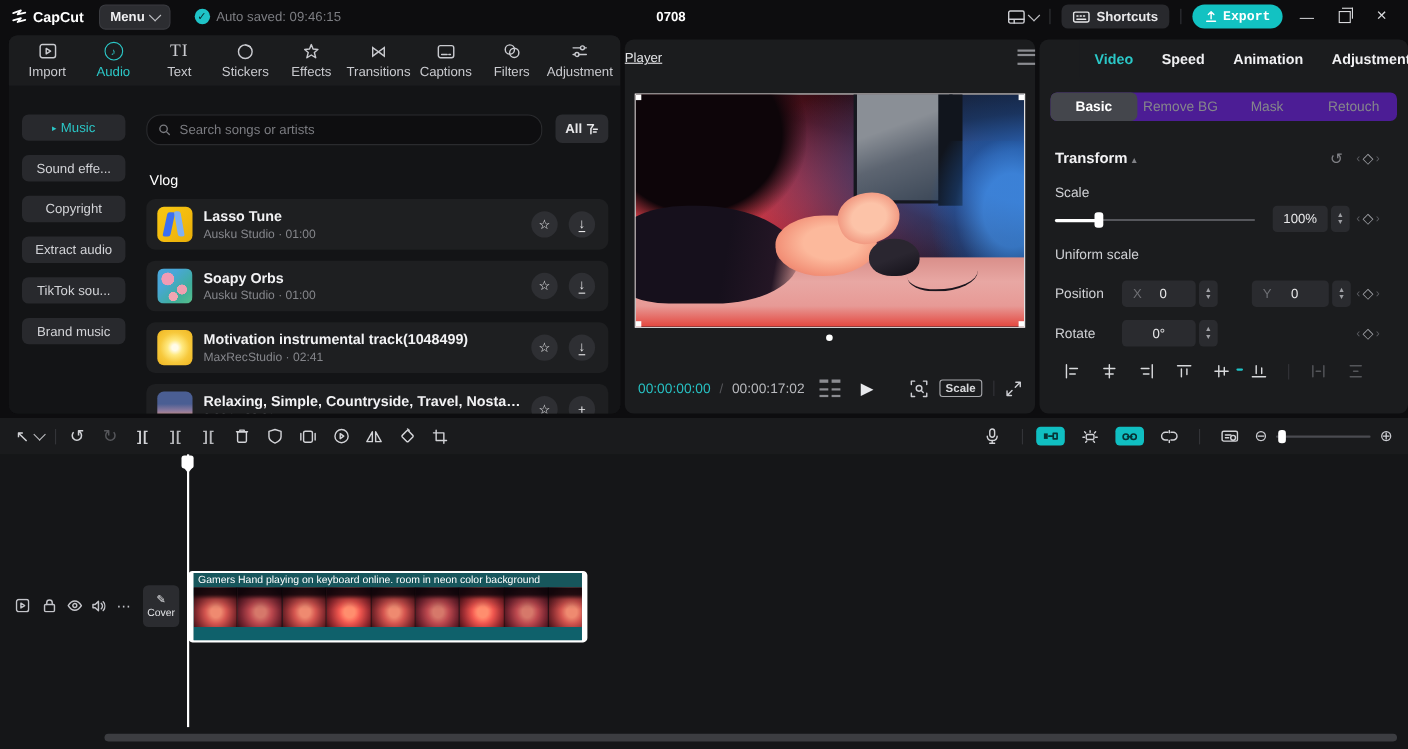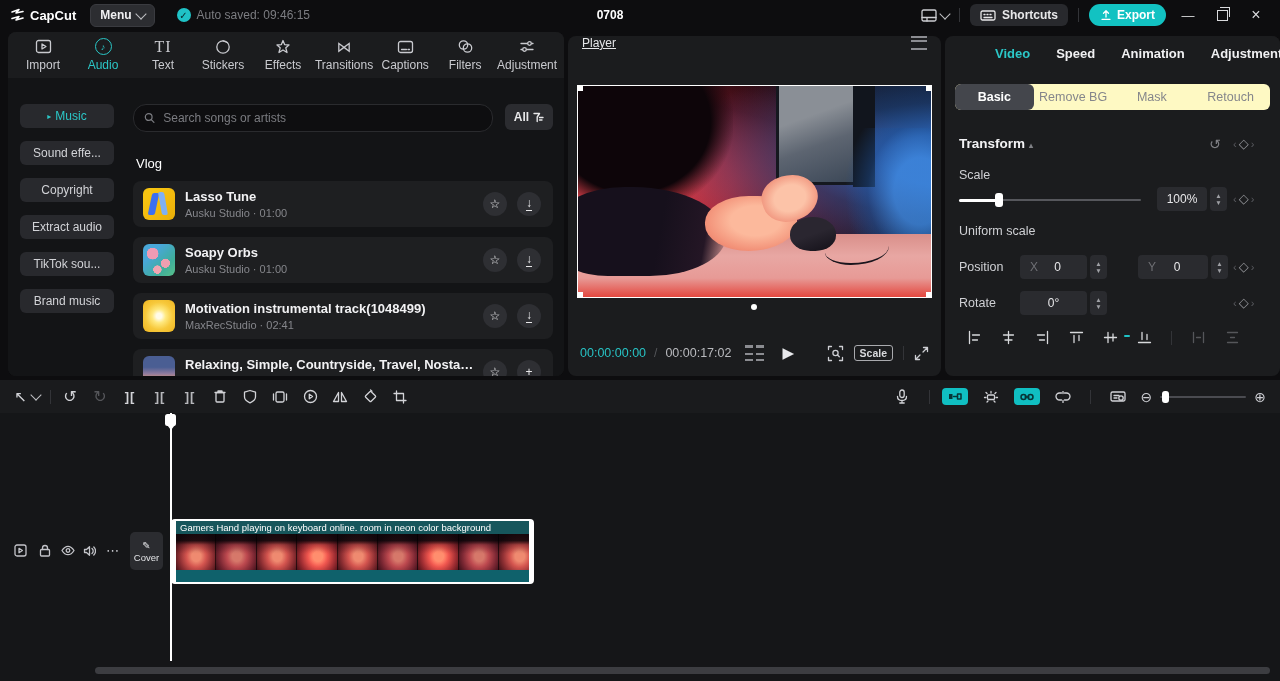--- a/index.html
+++ b/index.html
@@ -21,21 +21,21 @@
   .save-check{width:14px;height:14px;border-radius:50%;background:#1fc3c7;color:#06282a;font-size:10px;
               display:inline-flex;align-items:center;justify-content:center;font-weight:bold;}
   #proj-title{position:absolute;left:560px;top:0;width:100px;height:30px;display:flex;align-items:center;justify-content:center;
               color:#fff;font-weight:bold;}
   .tb-right{position:absolute;right:0;top:0;height:30px;display:flex;align-items:center;gap:10px;padding-right:12px;}
   .tb-divider{width:1px;height:14px;background:#333438;}
   .layout-btn{display:flex;align-items:center;gap:4px;color:#cdced3;cursor:pointer;}
   .shortcuts-btn{background:#28292d;border-radius:6px;height:22px;display:flex;align-items:center;gap:6px;
                  padding:0 10px;font-weight:bold;color:#e8e8ea;cursor:pointer;}
   .export-btn{background:#12c2c2;border-radius:11px;height:22px;display:flex;align-items:center;gap:5px;
-              padding:0 11px;font-weight:bold;color:#fff;cursor:pointer;}
+              padding:0 11px;font-weight:bold;color:#fff;cursor:pointer;font-family:Liberation Mono, monospace;}
   .win-btn{width:24px;height:24px;display:inline-flex;align-items:center;justify-content:center;color:#d9dadd;cursor:pointer;font-size:13px;}
   .restore-glyph{position:relative;width:9px;height:9px;border:1.2px solid #d9dadd;}
   .restore-glyph::before{content:"";position:absolute;left:2px;top:-4px;width:9px;height:9px;border:1.2px solid #d9dadd;border-left:none;border-bottom:none;}
 
   
   #left-panel{position:absolute;left:8px;top:32px;width:556px;height:344px;background:#17181a;border-radius:8px;overflow:hidden;}
   #player-panel{position:absolute;left:568px;top:36px;width:373px;height:340px;background:#1b1c1e;border-radius:8px;}
   #inspector{position:absolute;left:945px;top:36px;width:335px;height:340px;background:#1b1c1e;border-radius:8px;overflow:hidden;}
 
   
@@ -75,21 +75,21 @@
   .t4{background:linear-gradient(180deg,#4a5e93 0 35%,#8f7b9e 55%,#e0956d 75%,#35343f 100%);}
   .smeta{flex:1;min-width:0;}
   .stitle{font-size:13px;font-weight:bold;color:#f2f2f4;white-space:nowrap;overflow:hidden;text-overflow:ellipsis;}
   .ssub{font-size:11px;color:#85868b;margin-top:3px;}
   .sacts{display:flex;gap:10px;margin:0 12px 0 8px;}
   .scirc{width:24px;height:24px;border-radius:50%;background:#2e2f33;display:inline-flex;align-items:center;justify-content:center;
          color:#e8e8ea;font-size:12px;cursor:pointer;flex:none;}
   .dl-glyph{border-bottom:1.4px solid #e8e8ea;line-height:10px;height:12px;display:inline-block;}
 
   
-  .panel-head{height:32px;display:flex;align-items:flex-start;justify-content:space-between;padding:0 14px;text-decoration:underline;}
+  .panel-head{height:32px;display:flex;align-items:center;justify-content:space-between;padding:0 0;text-decoration:underline;}
   .panel-title{color:#e4e5e8;font-size:12px;}
   .burger{width:16px;height:10px;border-top:2px solid #8b8c91;border-bottom:2px solid #8b8c91;position:relative;cursor:pointer;}
   .burger::after{content:"";position:absolute;left:0;top:2px;width:100%;border-top:2px solid #8b8c91;}
   #video-frame{position:absolute;left:9px;top:49px;width:355px;height:213px;background:#120609;border:1.5px solid #fff;box-sizing:border-box;overflow:hidden;}
   .v-layer{position:absolute;}
   .corner-handle{position:absolute;width:6px;height:6px;background:#fff;z-index:5;}
   .rotate-handle{position:absolute;left:50%;width:6px;height:6px;border-radius:50%;background:#fff;transform:translateX(-50%);}
   #player-controls{position:absolute;left:0;bottom:8px;width:100%;height:30px;display:flex;align-items:center;padding:0 12px;box-sizing:border-box;gap:8px;}
   .tc-cur{color:#27c2c4;font-size:12.5px;}
   .tc-sep{color:#55565a;}
@@ -97,21 +97,21 @@
   .pc-right{margin-left:auto;display:flex;align-items:center;gap:10px;}
   .ratio-btn{border:1.2px solid #a9aaae;border-radius:3px;color:#d8d9dc;font-size:10.5px;padding:1px 5px;font-weight:bold;cursor:pointer;}
   .play-btn{font-size:15px;color:#e8e9ec;cursor:pointer;}
   .pages-ic{display:flex;gap:3px;cursor:pointer;}
   .pages-ic i{width:8px;height:11px;border-top:3px solid #8b8c91;border-bottom:2px solid #8b8c91;background:linear-gradient(#8b8c91 0 0) center/100% 2px no-repeat;}
 
   
   #insp-tabs{display:flex;align-items:center;gap:26px;height:34px;padding:0 14px;background:#1b1c1e;margin-left:36px;}
   .itab{font-weight:bold;font-size:13px;color:#f0f0f2;cursor:pointer;}
   .itab.active{color:#2bc7c7;}
-  #subtabs{position:absolute;left:10px;top:48px;right:10px;height:26px;background:#fef9c3;border-radius:6px;display:flex;align-items:center;}
+  #subtabs{position:absolute;left:10px;top:48px;right:10px;height:26px;background:#4c1d95;border-radius:6px;display:flex;align-items:center;}
   .subtab{flex:1;height:26px;display:flex;align-items:center;justify-content:center;color:#85868b;font-size:12.5px;border-radius:6px;cursor:pointer;}
   .subtab.active{background:#44464c;color:#fff;font-weight:bold;}
   .insp-label{color:#cfd0d4;font-size:12.5px;}
   .kf-group{display:flex;align-items:center;gap:2px;color:#808186;font-size:12px;}
   .kf-group .kf{font-size:13px;color:#9a9ba0;}
   .kf-arrow{color:#5a5b60;font-size:11px;}
   .stepper{width:17px;height:24px;background:#2a2b2f;border-radius:4px;display:flex;flex-direction:column;align-items:center;justify-content:center;
            color:#9fa0a5;font-size:6.5px;line-height:7px;cursor:pointer;}
   .valbox{height:24px;background:#2a2b2f;border-radius:4px;display:flex;align-items:center;justify-content:center;color:#e8e8ea;font-size:12px;}
   .toggle{width:30px;height:16px;border-radius:8px;background:#00b7c3;position:relative;cursor:pointer;}

